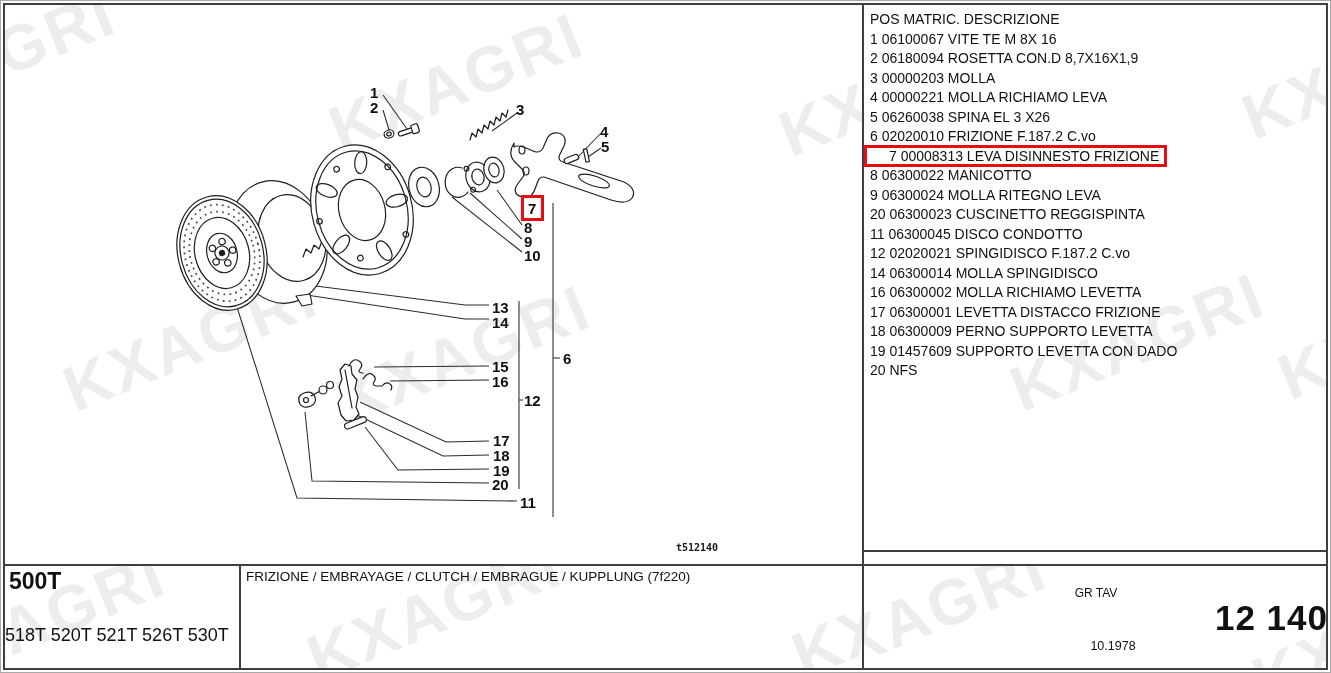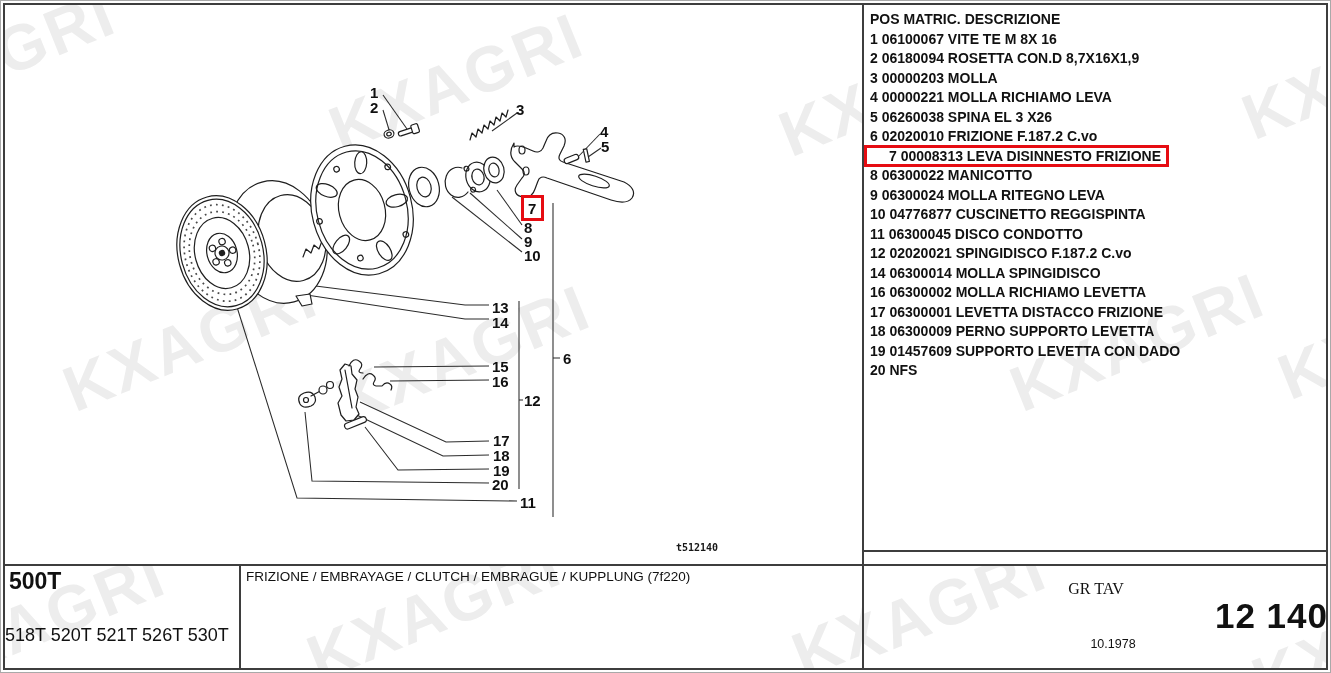--- a/index.html
+++ b/index.html
@@ -13,29 +13,29 @@
   #diagram-panel{left:5px;top:5px;width:857px;height:559px;}
   #list-panel{left:864px;top:5px;width:464px;height:545px;padding:5px 0 0 6px;box-sizing:border-box;}
   #footer-left{left:5px;top:566px;width:234px;height:102px;}
   #footer-mid{left:241px;top:566px;width:621px;height:102px;}
   #footer-right{left:864px;top:566px;width:464px;height:102px;text-align:center;}
   
   .wm{position:absolute;font-weight:bold;font-size:64px;letter-spacing:3px;color:#ededed;
       transform:rotate(-22deg);white-space:nowrap;pointer-events:none;z-index:0;user-select:none;}
   
   .plist{position:relative;z-index:1;font-size:14px;line-height:19.5px;}
-  .plist .hdr{font-weight:bold;}
-  .prow{height:19.5px;white-space:nowrap;font-weight:bold;}
+  .plist .hdr{font-weight:normal;}
+  .prow{height:19.5px;white-space:nowrap;}
   .hl{display:inline-block;border:3px solid #e60c12;padding:0 5px 0 22px;margin:-3px 15px -3px -6px;
       line-height:16px;vertical-align:top;position:relative;top:1px;}
   
   .model{font-weight:bold;font-size:23px;margin:2px 0 10px 4px;position:relative;z-index:1;}
   .variants{font-size:18px;margin:30px 0 0 0;position:relative;z-index:1;}
   .sheet-title{font-size:13.5px;margin:3px 0 0 5px;position:relative;z-index:1;}
-  .grtav{font-size:16px;margin-top:14px;position:relative;z-index:1;font-family:Liberation Serif, serif;}
+  .grtav{font-size:12px;margin-top:20px;position:relative;z-index:1;}
   .grtav-val{font-weight:bold;font-size:35px;line-height:36px;letter-spacing:1px;position:relative;z-index:1;text-align:right;}
   .grtav-date{font-size:12.5px;margin-top:3px;position:relative;z-index:1;margin-left:34px;}
   
   #dsvg{position:absolute;left:0;top:0;z-index:1;}
   .part{stroke:#1e1e1e;stroke-width:1.2;fill:none;stroke-linejoin:round;stroke-linecap:round;}
   .partw{stroke:#1e1e1e;stroke-width:1.2;fill:#fff;stroke-linejoin:round;}
   .leader{stroke:#2b2b2b;stroke-width:1.05;fill:none;}
   .stipple{stroke:#4a4a4a;fill:none;stroke-width:1.7;stroke-dasharray:1.8 4.2;}
   .callout{font-family:"Liberation Sans",sans-serif;font-weight:bold;font-size:15px;fill:#101010;}
   .figcode{font-family:"DejaVu Sans Mono","Liberation Mono",monospace;font-weight:bold;font-size:10px;fill:#181818;}
@@ -227,21 +227,21 @@
       <div id="parts-rows">
           <div class="prow">1 06100067 VITE TE M 8X 16</div>
           <div class="prow">2 06180094 ROSETTA CON.D 8,7X16X1,9</div>
           <div class="prow">3 00000203 MOLLA</div>
           <div class="prow">4 00000221 MOLLA RICHIAMO LEVA</div>
           <div class="prow">5 06260038 SPINA EL 3 X26</div>
           <div class="prow">6 02020010 FRIZIONE F.187.2 C.vo</div>
           <div class="prow"><span class="hl">7 00008313 LEVA DISINNESTO FRIZIONE</span></div>
           <div class="prow">8 06300022 MANICOTTO</div>
           <div class="prow">9 06300024 MOLLA RITEGNO LEVA</div>
-          <div class="prow">10 04776877 CUSCINETTO REGGISPINTA</div>
+          <div class="prow">20 06300023 CUSCINETTO REGGISPINTA</div>
           <div class="prow">11 06300045 DISCO CONDOTTO</div>
           <div class="prow">12 02020021 SPINGIDISCO F.187.2 C.vo</div>
           <div class="prow">14 06300014 MOLLA SPINGIDISCO</div>
           <div class="prow">16 06300002 MOLLA RICHIAMO LEVETTA</div>
           <div class="prow">17 06300001 LEVETTA DISTACCO FRIZIONE</div>
           <div class="prow">18 06300009 PERNO SUPPORTO LEVETTA</div>
           <div class="prow">19 01457609 SUPPORTO LEVETTA CON DADO</div>
           <div class="prow">20 NFS</div>
         </div>
     </div>

